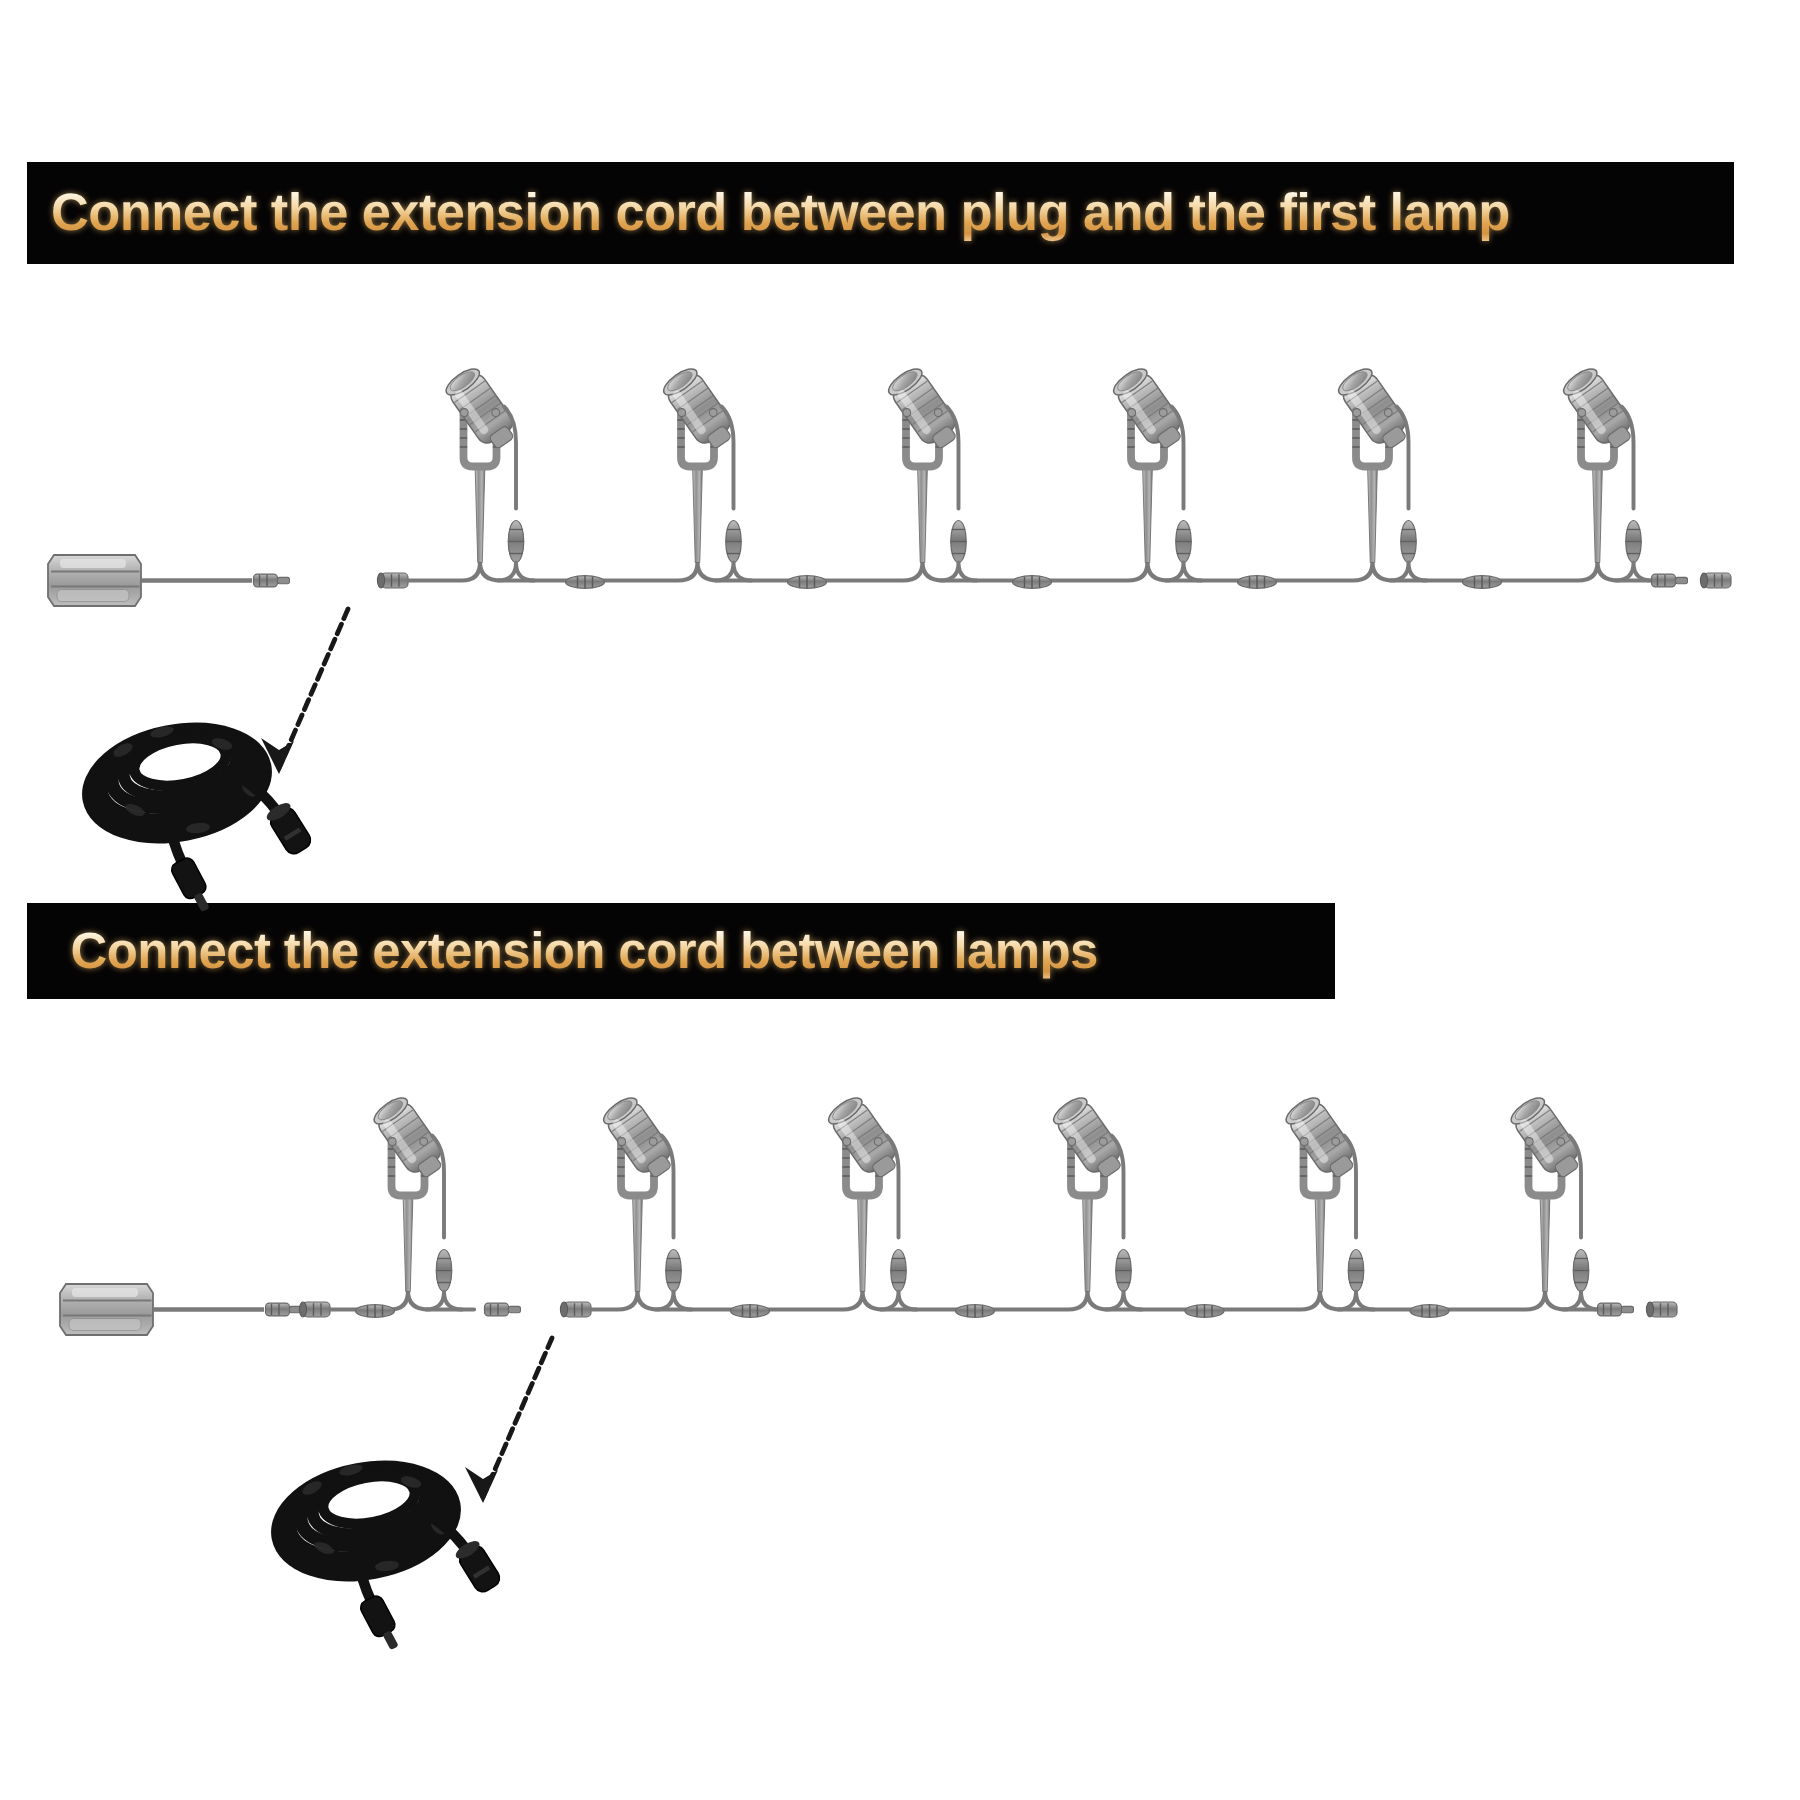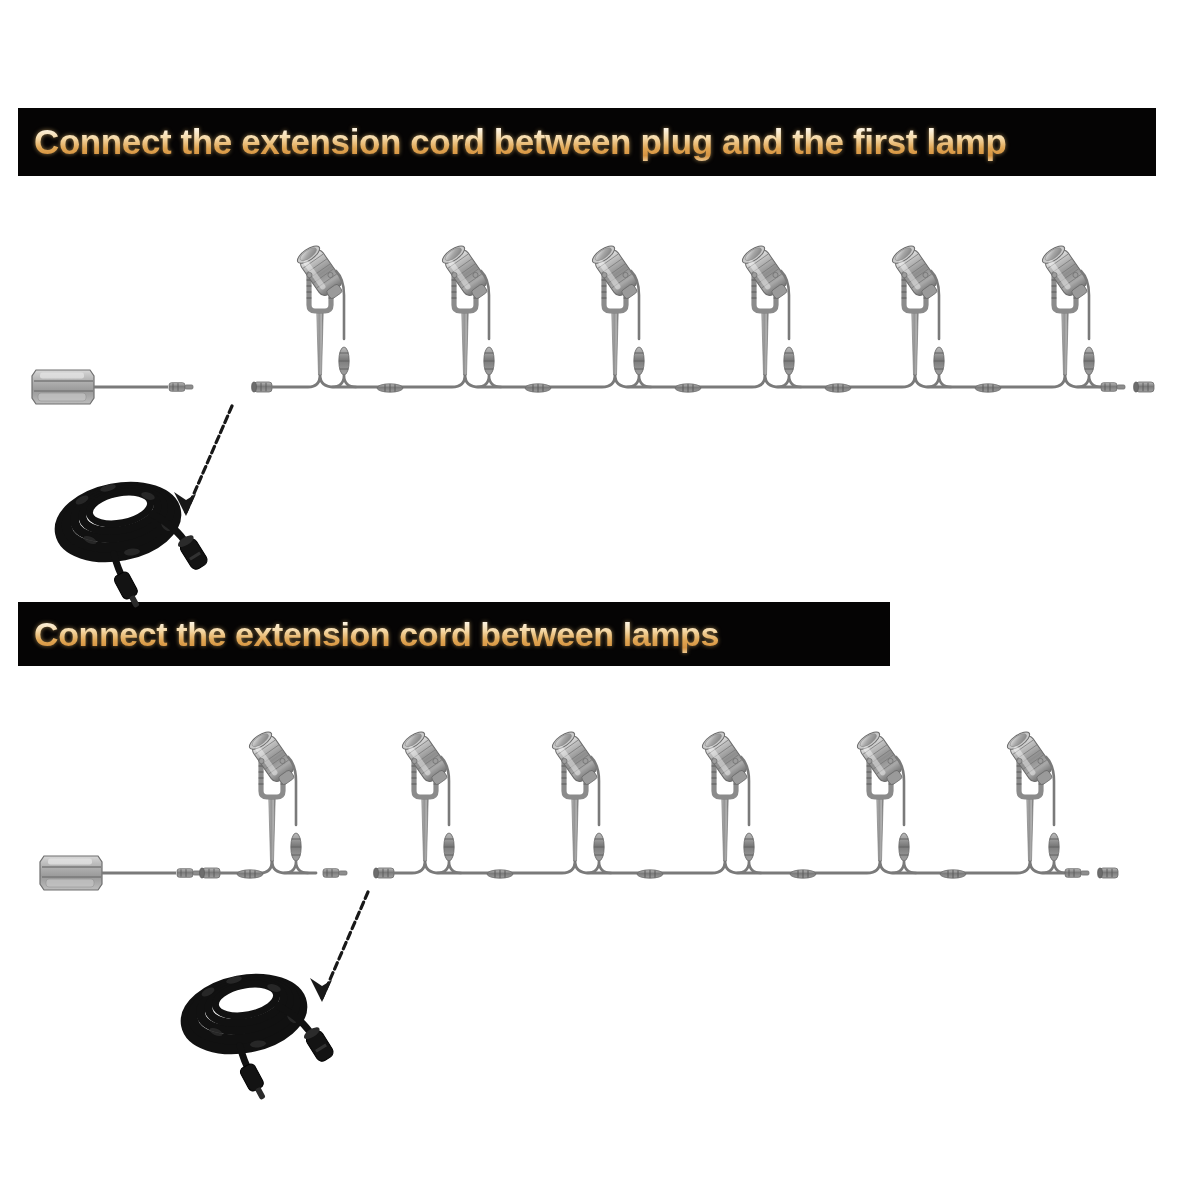--- a/index.html
+++ b/index.html
@@ -35,21 +35,21 @@
     top: 108px;
     width: 1138px;
     height: 68px;
     padding-left: 16px;
   }
   .banner-2 {
     left: 18px;
     top: 602px;
     width: 872px;
     height: 64px;
-    padding-left: 16px;
+    padding-left: 29px;
   }
   .banner-text {
     font-family: "Liberation Sans", sans-serif;
     font-weight: bold;
     font-size: 35px;
     letter-spacing: -0.4px;
     white-space: nowrap;
     background: linear-gradient(180deg,
           #f6e3c0 0%,
           #fdf4e2 18%,

